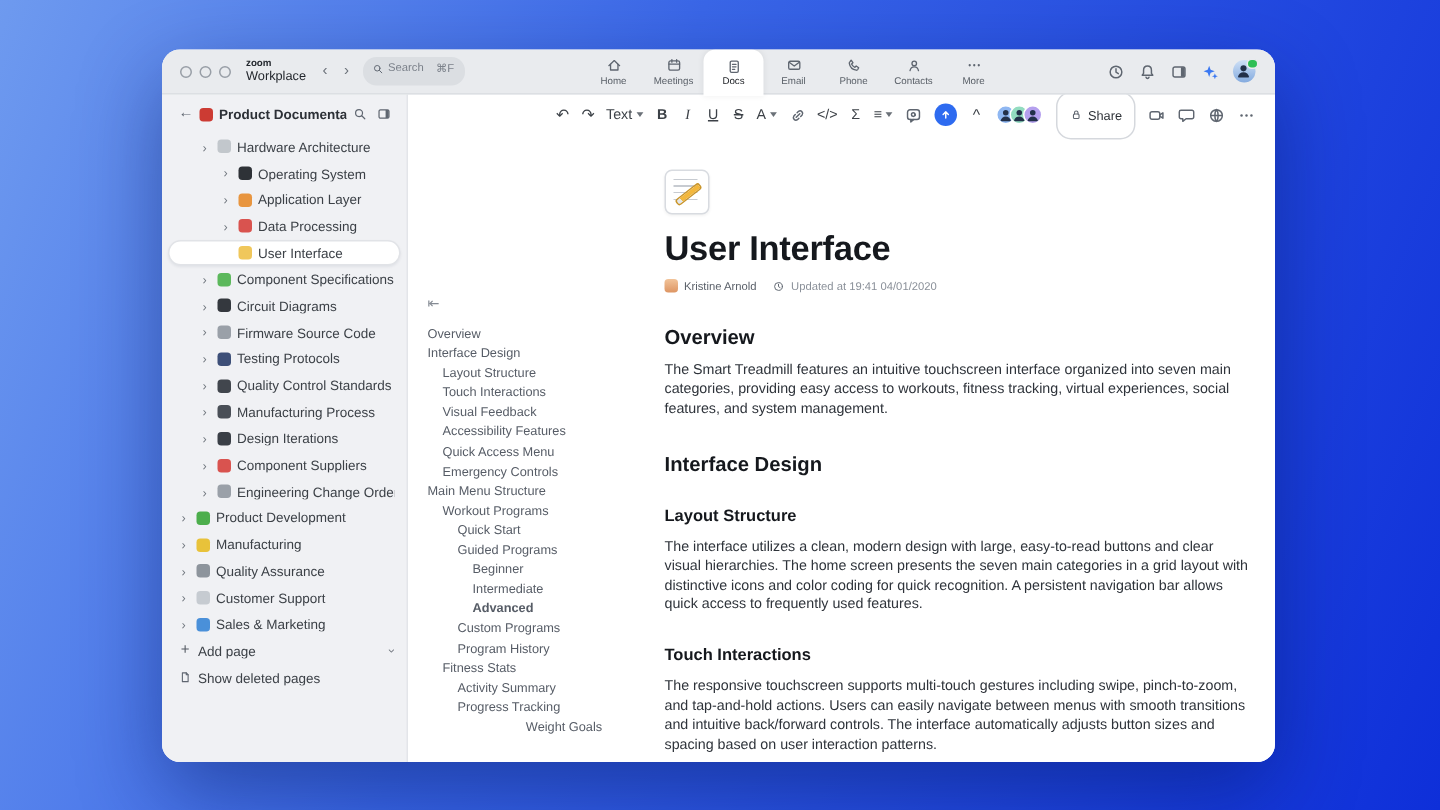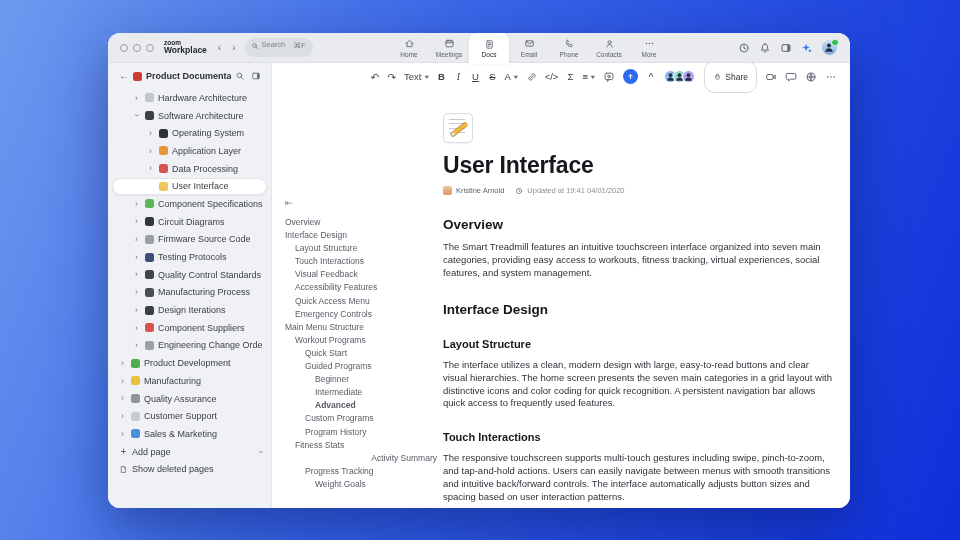--- a/index.html
+++ b/index.html
@@ -6,21 +6,21 @@
   html,body{width:960px;height:540px;overflow:hidden}
   body{font-family:"Liberation Sans","DejaVu Sans",sans-serif;}
   .stage{position:relative;width:960px;height:540px;background:linear-gradient(112deg,#6e9aef 0%,#3a67e8 40%,#0e2fd9 100%)}
   .window{position:absolute;left:108px;top:33px;width:742px;height:475px;background:#fff;border-radius:12px;overflow:hidden;display:flex;flex-direction:column;box-shadow:0 20px 55px rgba(3,20,90,.45)}
   
   .titlebar{flex:0 0 30px;height:30px;background:#e9ebee;border-bottom:1px solid #dcdfe3;display:flex;align-items:center;position:relative;z-index:2}
   .traffic{display:flex;gap:5px;margin-left:12px}
   .traffic i{display:block;width:8px;height:8px;border:1.1px solid #989ea6;border-radius:50%}
   .brand{margin-left:10px;line-height:1.05;color:#23272d}
   .brand .z{display:block;font-size:6.5px;font-weight:700}
-  .brand .w{display:block;font-size:8.5px;font-weight:700}
+  .brand .w{display:block;font-size:8.5px;font-weight:400}
   .navchev{display:flex;gap:11px;margin-left:11px;color:#6d737b;font-size:10px;line-height:1}
   .searchbox{margin-left:9px;width:68px;height:19px;background:#dbdee2;border-radius:9px;display:flex;align-items:flex-start;padding:3px 7px 0 6px;gap:3px}
   .searchbox .ic{width:8px;height:8px;margin-top:.5px}
   .searchbox .txt{font-size:7.5px;color:#7b818a;width:26px;word-break:break-all;line-height:1.1}
   .searchbox .sc{margin-left:auto;font-size:7.5px;color:#7b818a}
   .tabs{position:absolute;left:281px;top:0;height:30px;display:flex;align-items:stretch}
   .tab{width:40px;display:flex;flex-direction:column;align-items:center;justify-content:center;gap:1.5px;color:#5a6068;cursor:default}
   .tab .ti{width:11px;height:11px}
   .tab .tl{font-size:6.5px}
   .tab.active{background:#fff;border-radius:8px 8px 0 0;color:#1c1f24;height:31px;box-shadow:0 0 4px rgba(0,0,0,.07)}
@@ -245,25 +245,20 @@
                 </svg>
               </span>
           </span>
         </div>
         <div class="tree" id="tree">
             <div class="trow" style="padding-left: 24px;">
               <span class="chev">›</span>
               <span class="chip" style="background: rgb(194, 199, 204);"></span>
               <span class="tlabel">Hardware Architecture</span>
             </div>
-            <div class="trow" style="padding-left: 24px;">
-              <span class="chev down">›</span>
-              <span class="chip" style="background: rgb(60, 65, 72);"></span>
-              <span class="tlabel">Software Architecture</span>
-            </div>
             <div class="trow" style="padding-left: 38px;">
               <span class="chev">›</span>
               <span class="chip" style="background: rgb(46, 50, 55);"></span>
               <span class="tlabel">Operating System</span>
             </div>
             <div class="trow" style="padding-left: 38px;">
               <span class="chev">›</span>
               <span class="chip" style="background: rgb(232, 149, 63);"></span>
               <span class="tlabel">Application Layer</span>
             </div>
@@ -509,23 +504,23 @@
                 <div class="titem" style="padding-left: 0px;">Main Menu Structure</div>
                 <div class="titem" style="padding-left: 10px;">Workout Programs</div>
                 <div class="titem" style="padding-left: 20px;">Quick Start</div>
                 <div class="titem" style="padding-left: 20px;">Guided Programs</div>
                 <div class="titem" style="padding-left: 30px;">Beginner</div>
                 <div class="titem" style="padding-left: 30px;">Intermediate</div>
                 <div class="titem" style="padding-left: 30px; font-weight: bold;">Advanced</div>
                 <div class="titem" style="padding-left: 20px;">Custom Programs</div>
                 <div class="titem" style="padding-left: 20px;">Program History</div>
                 <div class="titem" style="padding-left: 10px;">Fitness Stats</div>
-                <div class="titem" style="padding-left: 20px; text-align: right;">Activity Summary</div>
+                <div class="titem" style="padding-left: 20px;">Activity Summary</div>
                 <div class="titem" style="padding-left: 20px;">Progress Tracking</div>
-                <div class="titem" style="padding-left: 30px;">Weight Goals</div>
+                <div class="titem" style="padding-left: 30px; text-align: center;">Weight Goals</div>
               </div>
           </div>
 
           <div class="doc">
             <div class="doc-emoji">
               <span class="lines"></span>
               <span class="pencil"></span>
             </div>
             <h1 class="doctitle">User Interface</h1>
             <div class="byline">

